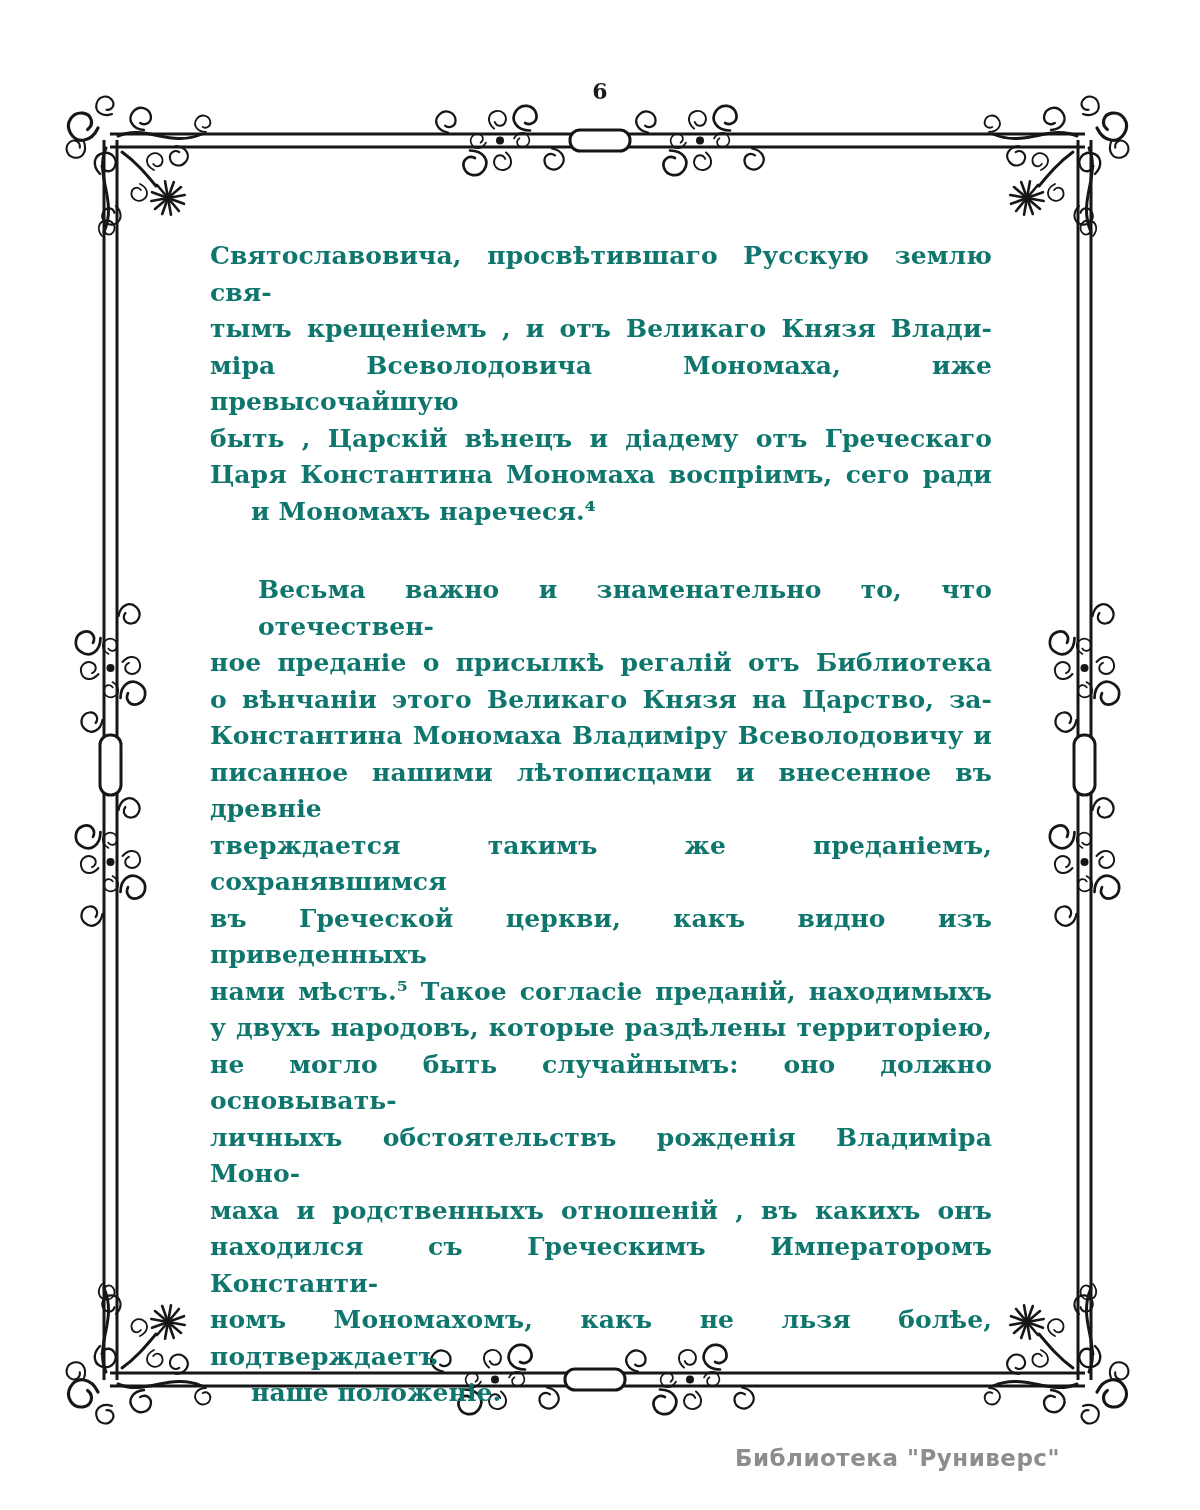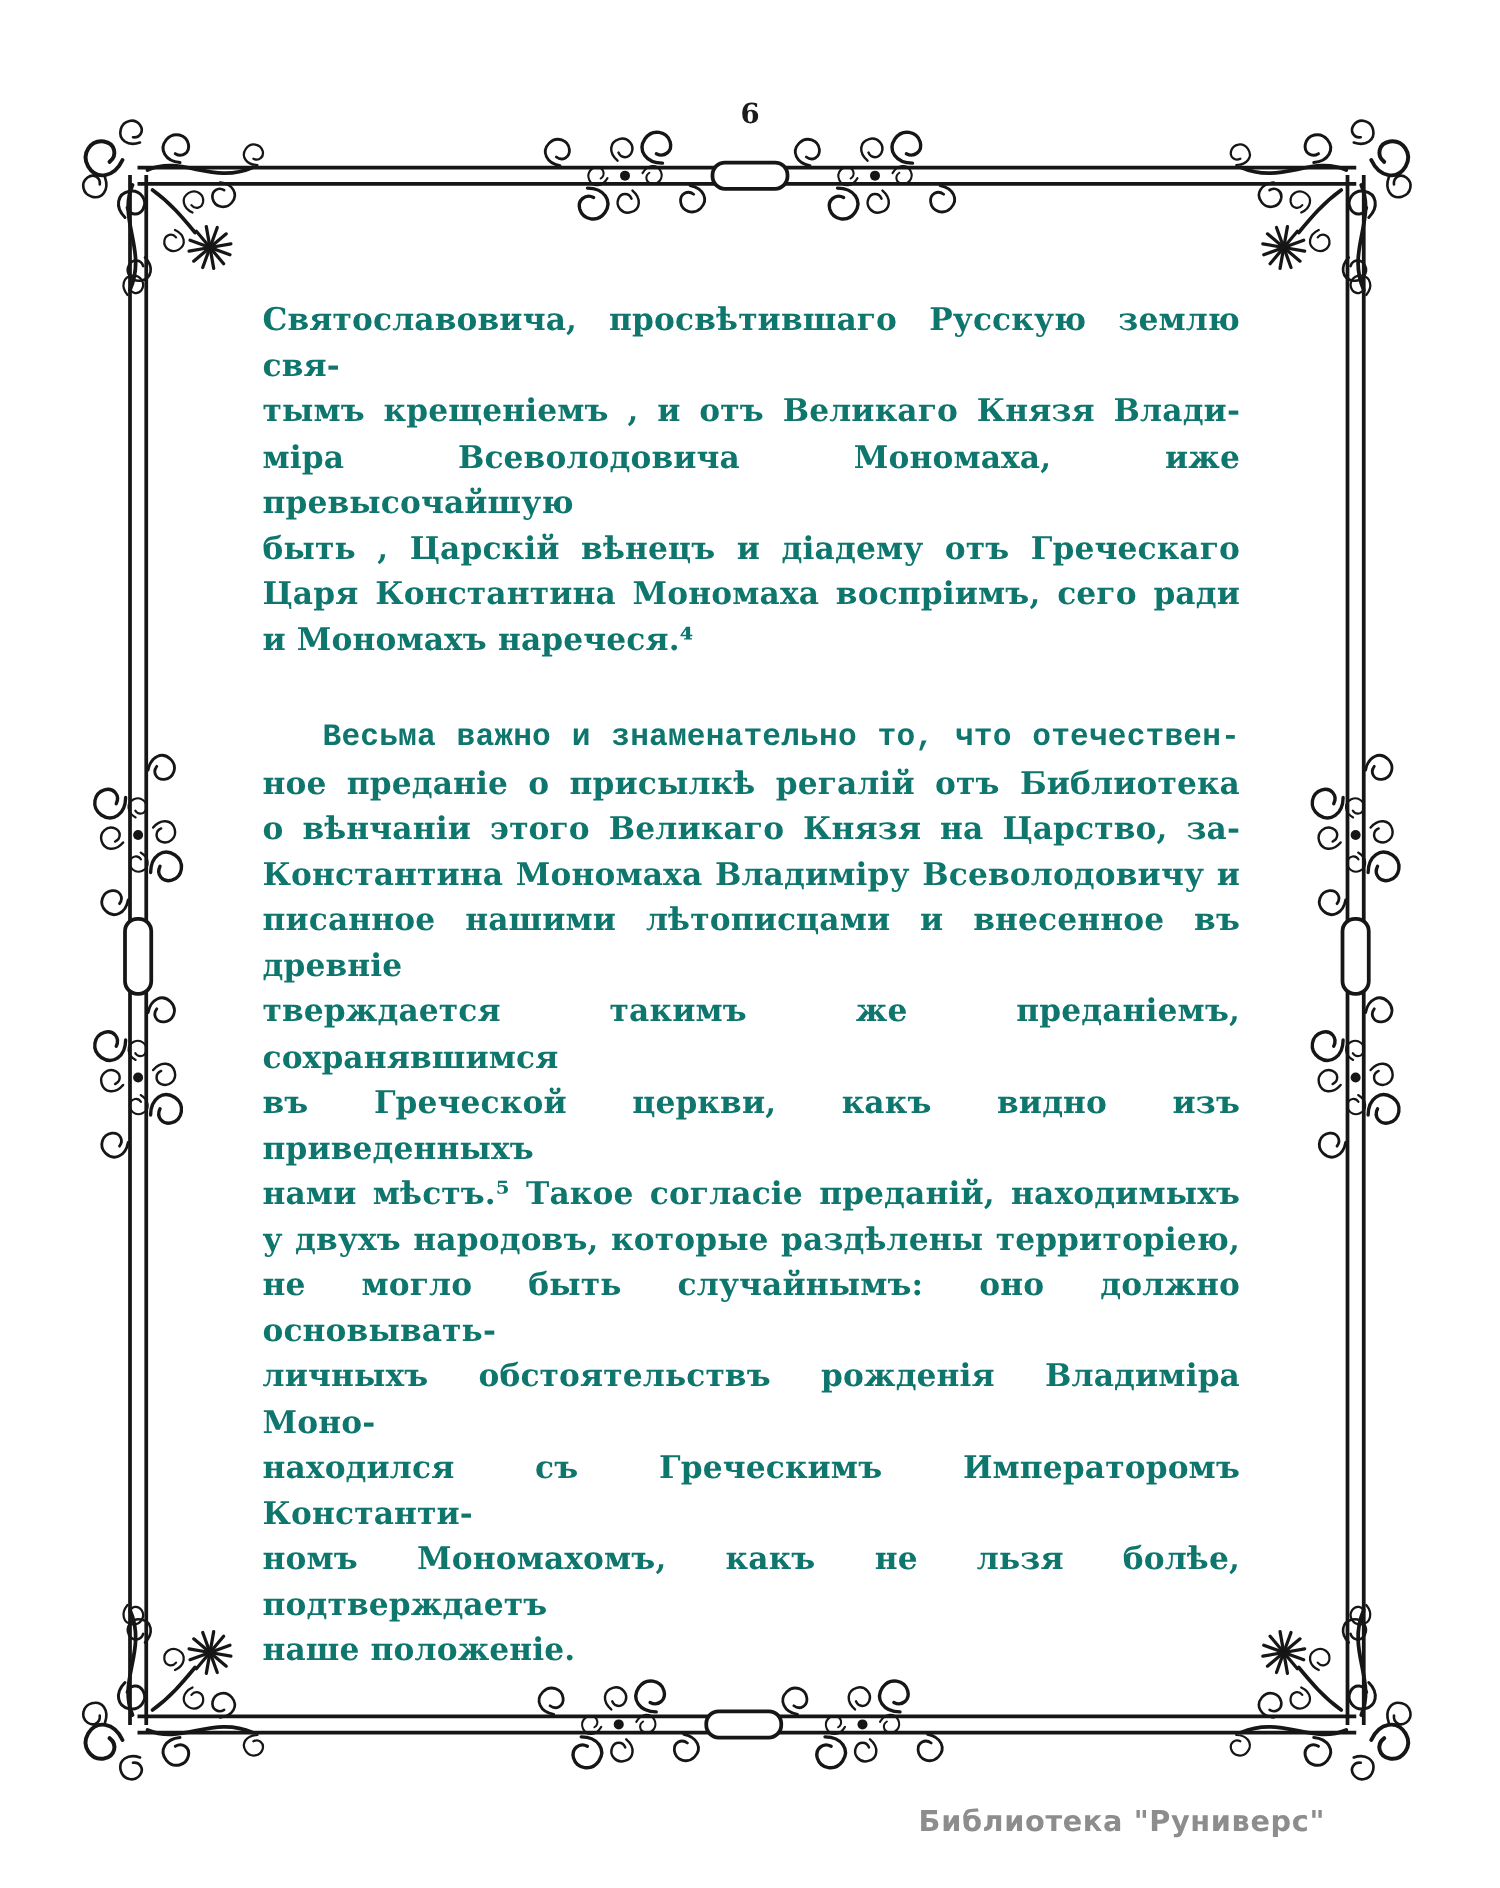--- a/index.html
+++ b/index.html
@@ -33,22 +33,22 @@
   .paragraph { margin: 0; }
   .paragraph.gap-lg { margin-top: 42px; }
   .line {
     font: 700 25px/36.5px "DejaVu Serif", serif;
     letter-spacing: 0.1px;
     text-align: justify;
     text-align-last: justify;
     white-space: normal;
     color: #0f766e;
   }
-  .line.indent { padding-left: 48px; font-family: Liberation Mono, monospace; }
-  .line.lastline { text-align-last: left; }
+  .line.indent { padding-left: 48px; }
+  .line.lastline { text-align-last: left; margin-left: 41px; }
   .watermark {
     position: absolute;
     top: 1444px; right: 140px;
     font: 700 23px/28px "DejaVu Sans", sans-serif;
     letter-spacing: 0.5px;
     color: #8d8d8d;
   }
 </style>
 </head>
 <body>
@@ -156,20 +156,21 @@
         <div class="line">ное преданіе о присылкѣ регалій отъ Библиотека</div>
         <div class="line">о вѣнчаніи этого Великаго Князя на Царство, за-</div>
         <div class="line">Константина Мономаха Владиміру Всеволодовичу и</div>
         <div class="line">писанное нашими лѣтописцами и внесенное въ древніе</div>
         <div class="line">тверждается такимъ же преданіемъ, сохранявшимся</div>
         <div class="line">въ Греческой церкви, какъ видно изъ приведенныхъ</div>
         <div class="line">нами мѣстъ.⁵ Такое согласіе преданій, находимыхъ</div>
         <div class="line">у двухъ народовъ, которые раздѣлены территоріею,</div>
         <div class="line">не могло быть случайнымъ: оно должно основывать-</div>
         <div class="line">личныхъ обстоятельствъ рожденія Владиміра Моно-</div>
+        <div class="line">маха и родственныхъ отношеній , въ какихъ онъ</div>
         <div class="line">находился съ Греческимъ Императоромъ Константи-</div>
         <div class="line">номъ Мономахомъ, какъ не льзя болѣе, подтверждаетъ</div>
         <div class="line lastline">наше положеніе.</div>
       </div>
 
   </div>
 
   <div class="watermark">Библиотека "Руниверс"</div>
 
 </div>

